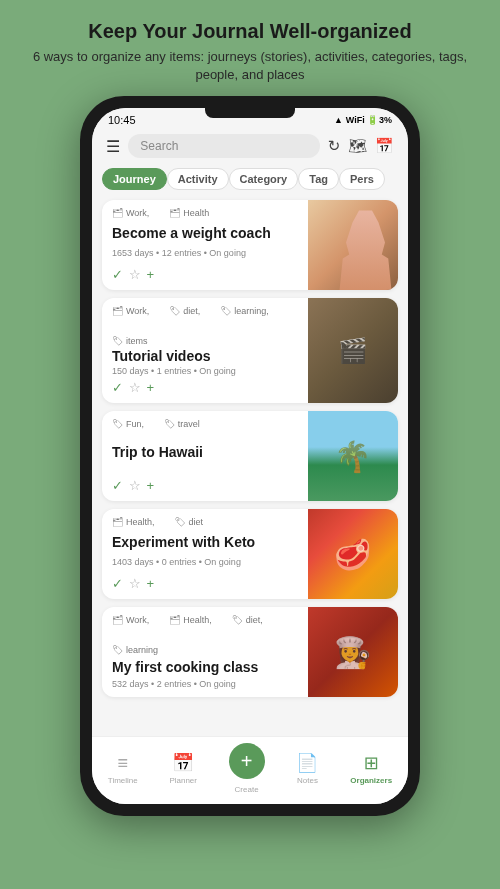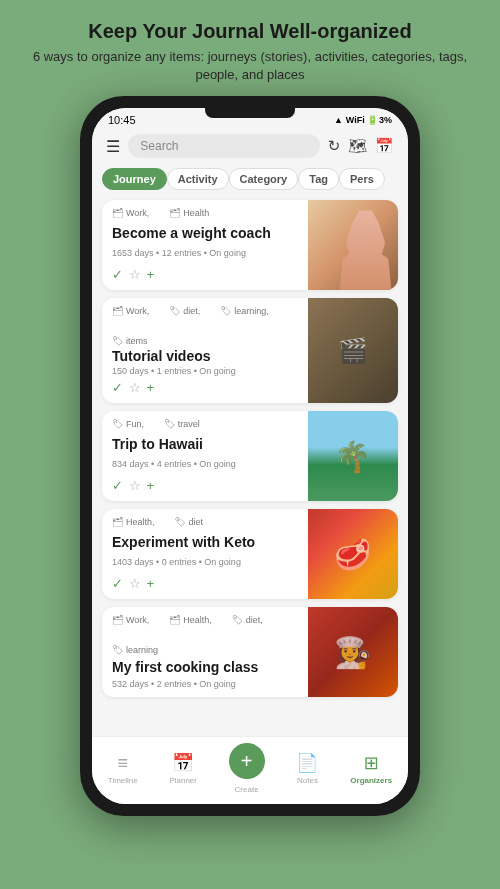--- a/index.html
+++ b/index.html
@@ -350,21 +350,20 @@
         </div>
       </div>
 
       <div class="journey-card">
         <div class="card-content">
           <div class="card-tags">
             <span>🏷 Fun,</span>
             <span>🏷 travel</span>
           </div>
           <div class="card-title">Trip to Hawaii</div>
-          <div class="card-meta">834 days • 4 entries • On going</div>
           <div class="card-actions">
             <span class="card-action-btn">✓</span>
             <span class="card-action-btn" style="color:#aaa;">☆</span>
             <span class="card-action-btn">+</span>
           </div>
         </div>
         <div class="card-image img-hawaii">
           <span class="food-decoration">🌴</span>
         </div>
       </div>

